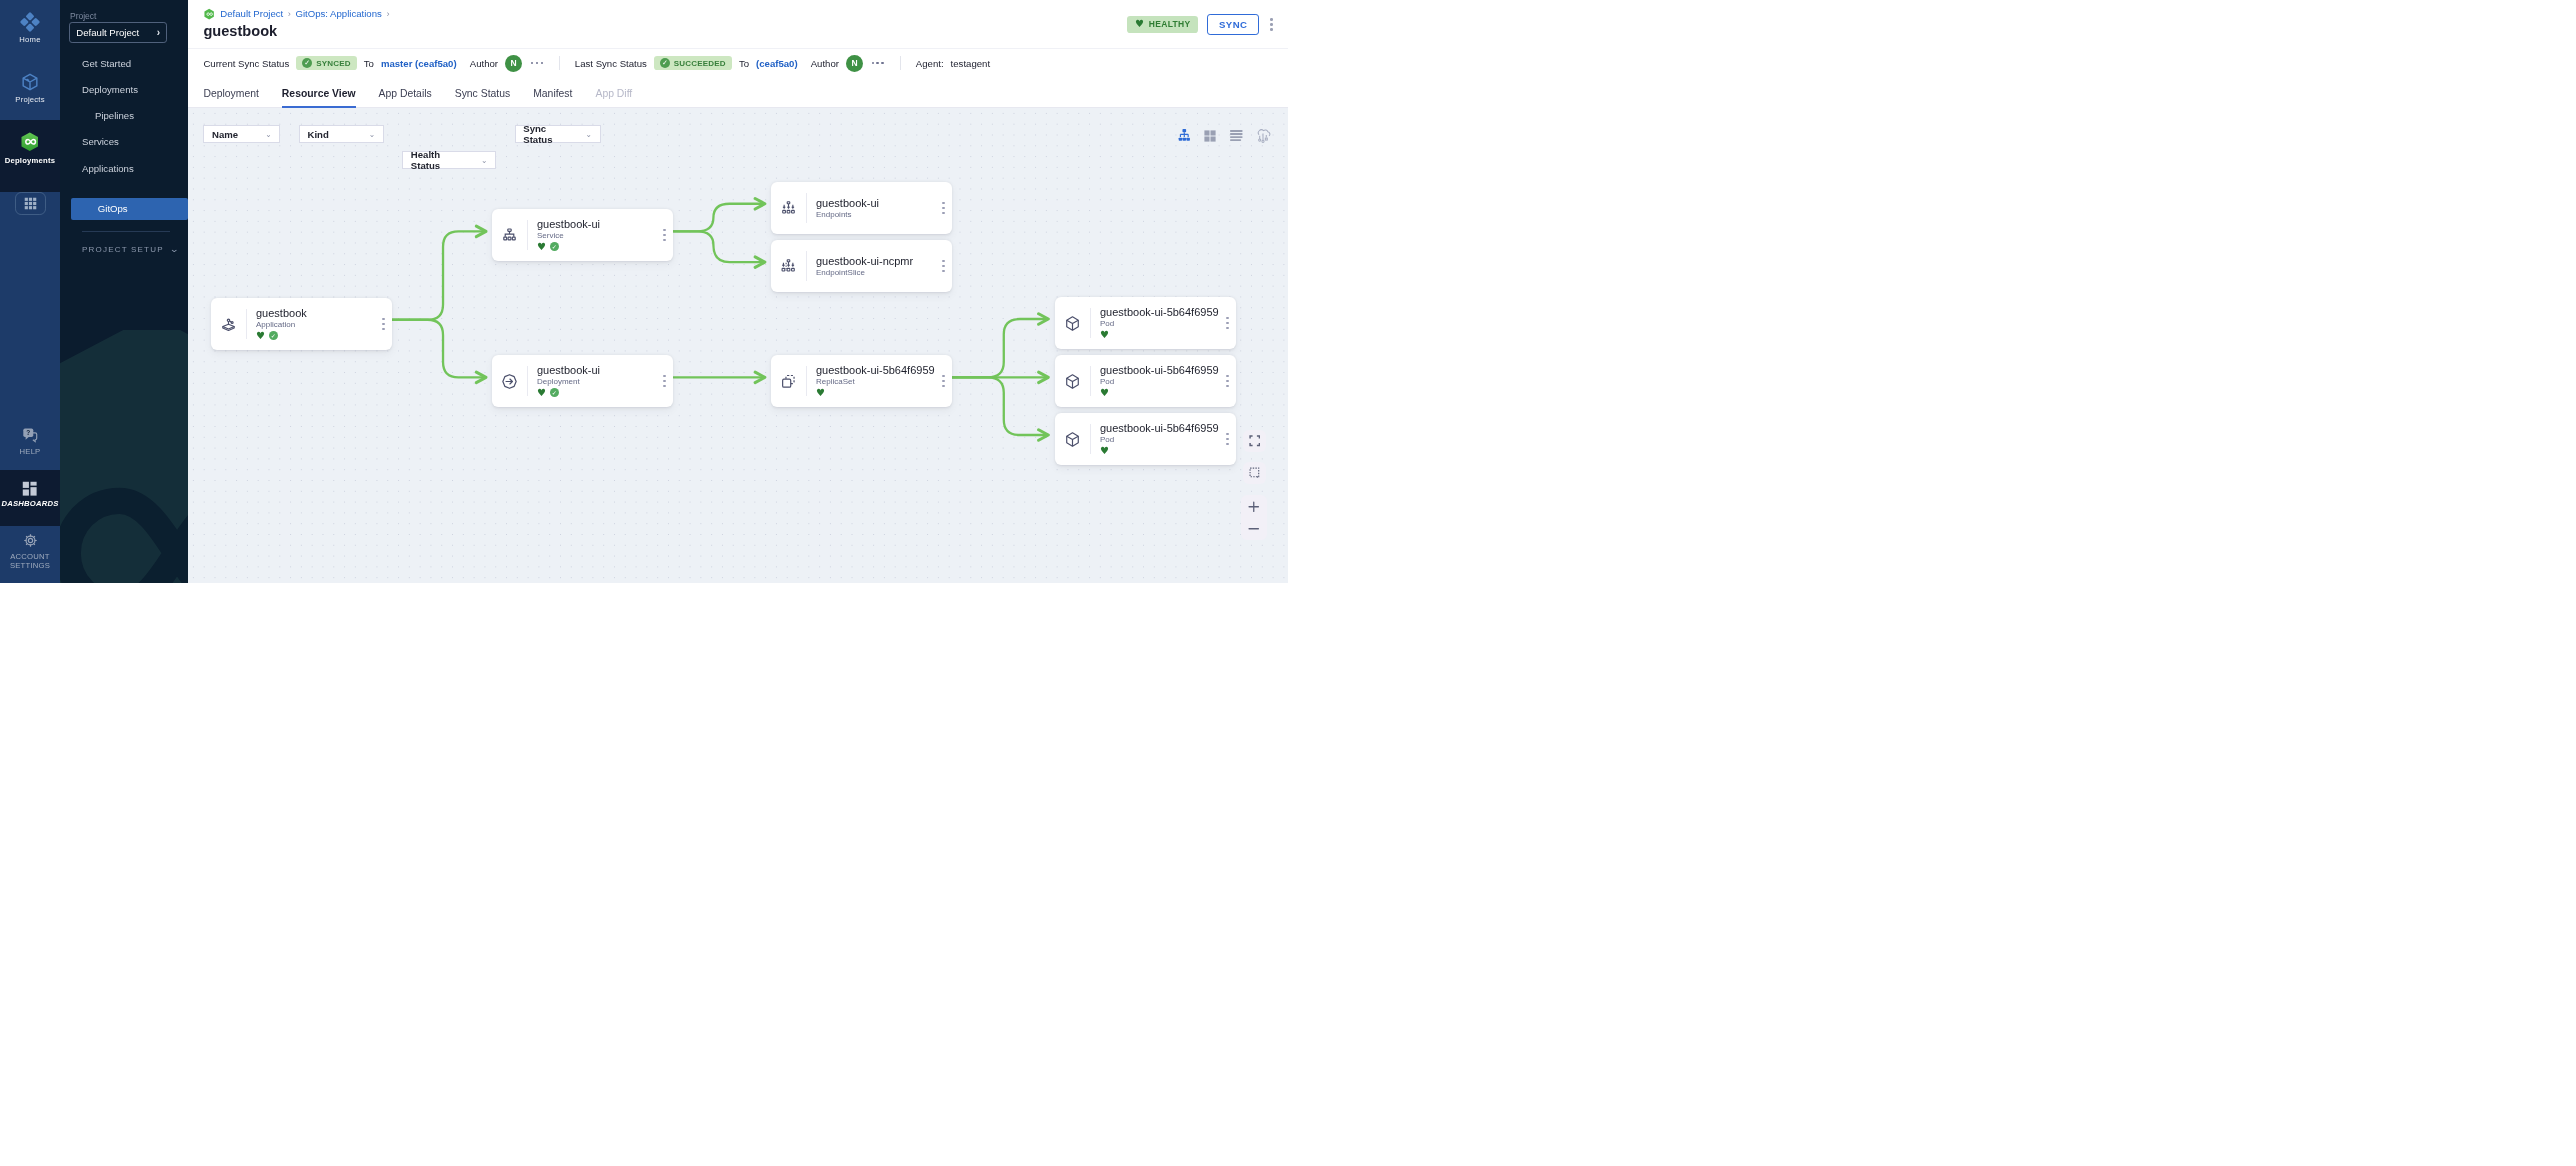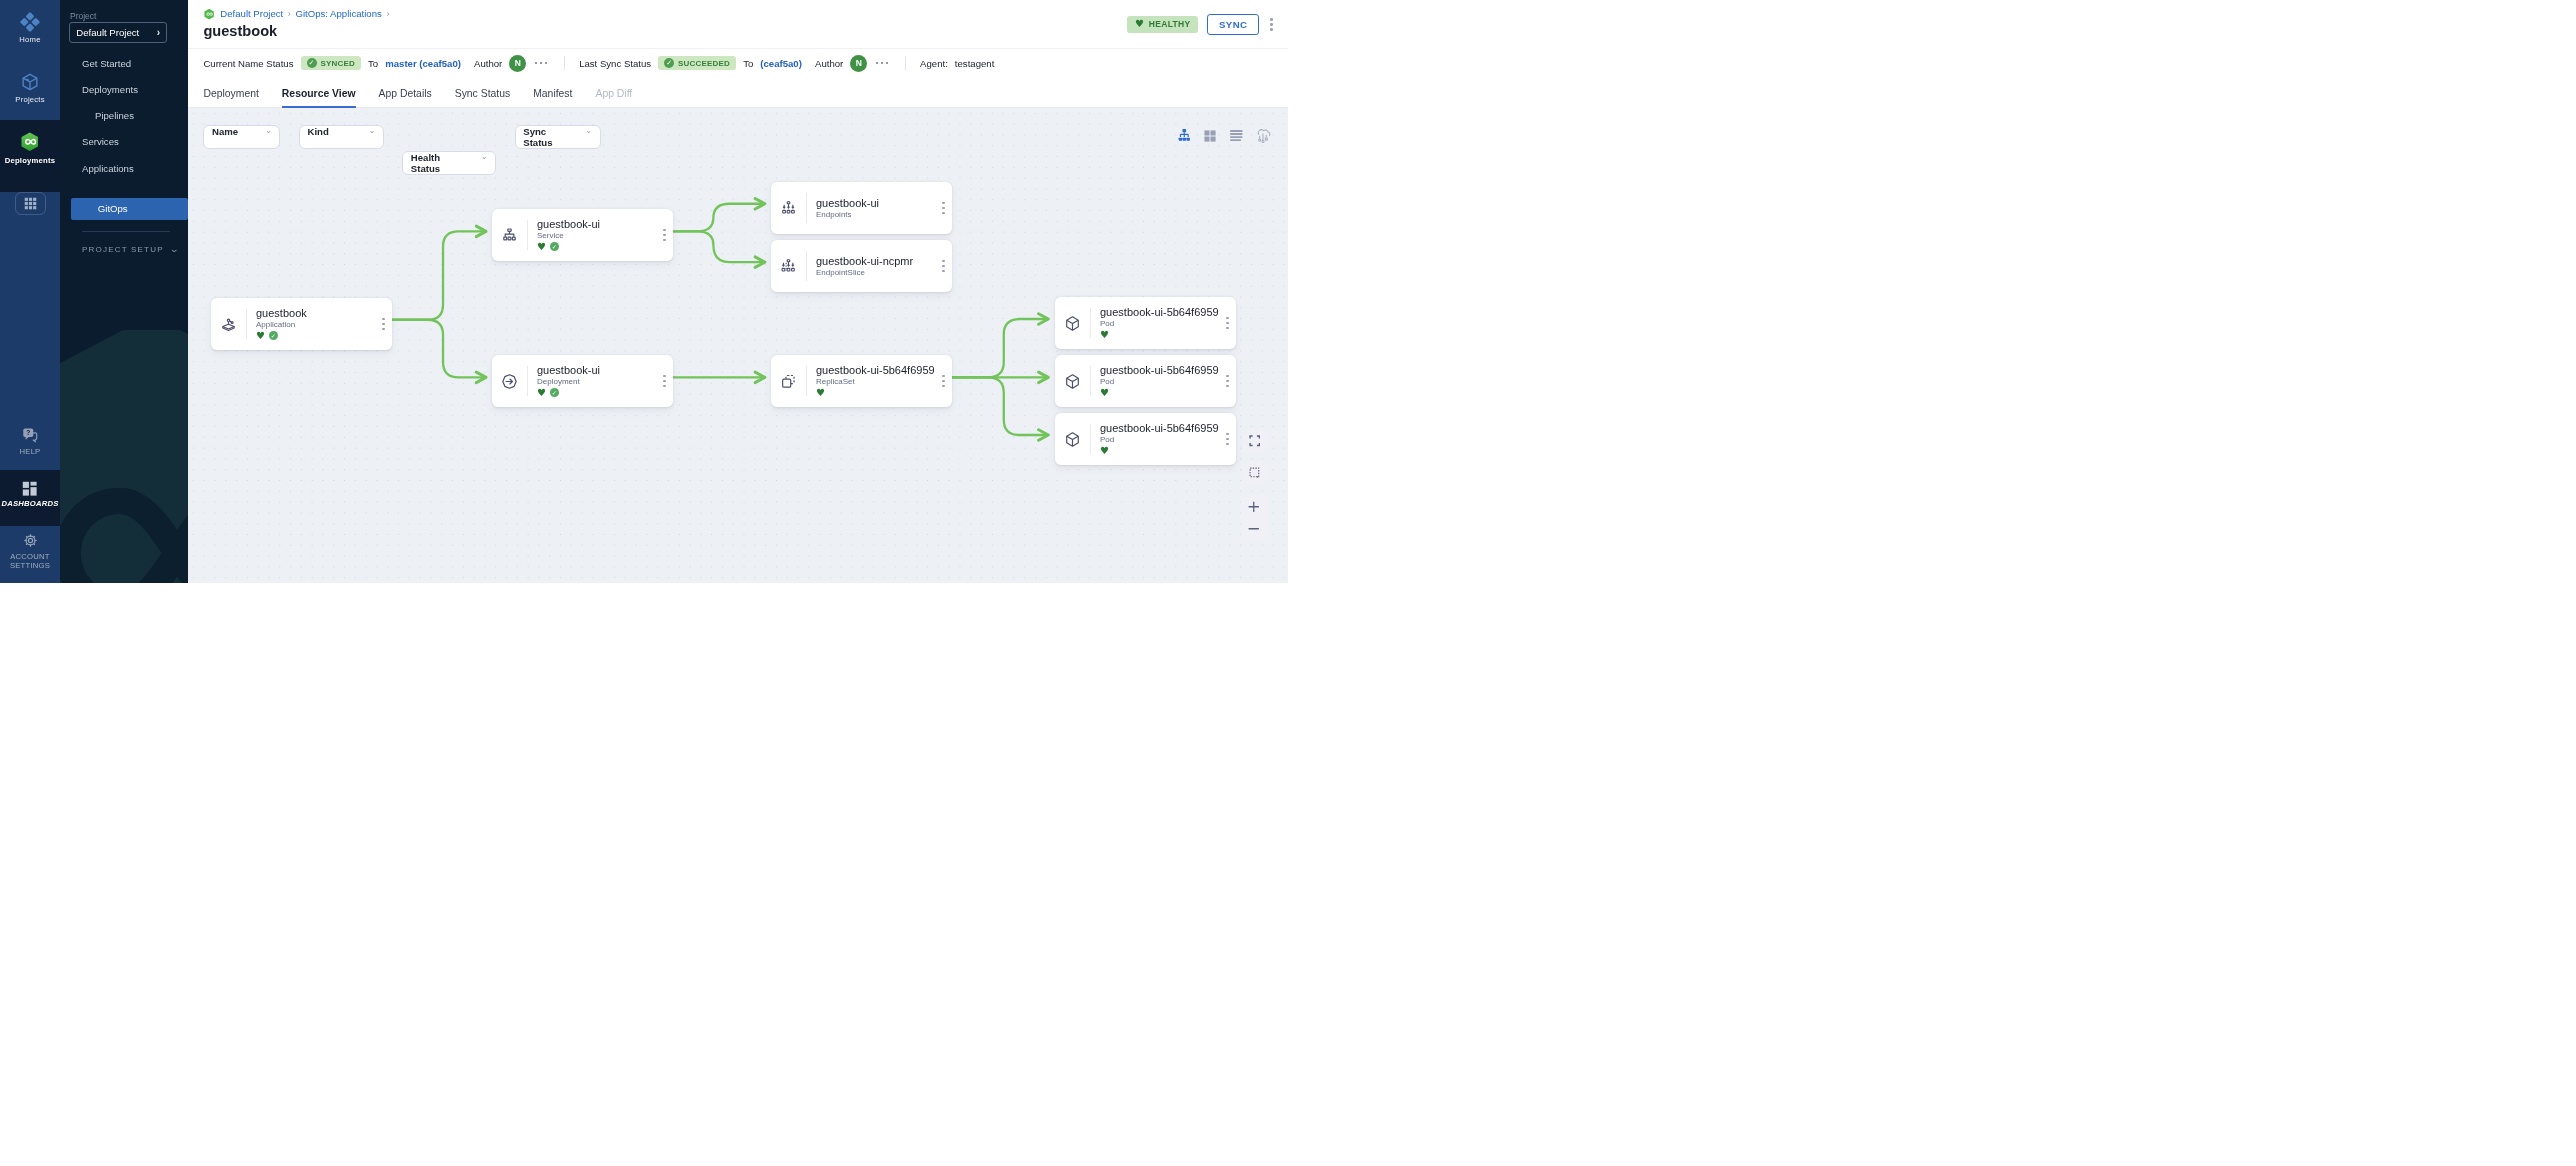--- a/index.html
+++ b/index.html
@@ -64,21 +64,21 @@
   .heart { color:#2a7a33; font-family:"DejaVu Sans",sans-serif; font-size:10px; line-height:1; }
   .sync-btn { border:0.8px solid #2f6bd8; color:#2f6bd8; background:#fff; font-weight:bold; font-size:9.6px;
     letter-spacing:0.4px; padding:3.8px 10.8px; border-radius:3.1px; cursor:pointer; font-family:inherit; }
   .vdots { display:flex; flex-direction:column; gap:2.3px; cursor:pointer; padding:1.5px; }
   .vdots i { width:2.7px; height:2.7px; border-radius:50%; background:#9ba0b4; }
 
   
   #canvas { position:absolute; left:188px; top:108px; width:1100px; height:475px; background:#edf1f6;
     background-image:radial-gradient(#cdd2df 0.8px, transparent 0.8px); background-size:10.8px 10.8px; z-index:5; }
   .filters { position:absolute; left:15.4px; top:17px; display:flex; gap:18.4px; }
-  .filter { height:24px; background:#fff; border:0.8px solid #d9dbe8; border-radius:6px; display:flex; 
+  .filter { height:18px; background:#fff; border:0.8px solid #d9dbe8; border-radius:0; display:flex; align-items:center;
     justify-content:space-between; padding:0 7.7px; font-size:9.6px; font-weight:bold; color:#22242f; cursor:pointer; }
   .filter .chev { color:#8d93a8; font-size:7.7px; font-weight:normal; margin-left:10.8px; }
   .view-icons { position:absolute; right:17px; top:20px; display:flex; gap:11.5px; align-items:center; }
   .view-icons > div { cursor:pointer; }
 
   .node { position:absolute; width:181px; height:52px; background:#fff; border-radius:6.1px;
     box-shadow:0 0.8px 2.3px rgba(40,41,61,.10), 0 3.1px 7.7px rgba(96,97,112,.08);
     display:flex; align-items:center; cursor:pointer; }
   .node-icon { width:35px; display:flex; align-items:center; justify-content:center; flex:0 0 35px; }
   .node-div { width:0.8px; height:30px; background:#e9eaf1; }
@@ -230,21 +230,21 @@
     </div>
     <button class="sync-btn">SYNC</button>
     <div class="vdots">
         <i></i>
         <i></i>
         <i></i>
       </div>
   </div>
 
   <div class="statusbar">
-    <span>Current Name Status</span>
+    <span>Current Sync Status</span>
     <span class="badge">
       <span class="ck">✓</span>
       <span>SYNCED</span>
     </span>
     <span>To</span>
     <span class="lnk">master (ceaf5a0)</span>
     <span style="margin-left:6.1px;">Author</span>
     <span class="avatar">N</span>
     <span class="hdots">
         <i></i>

